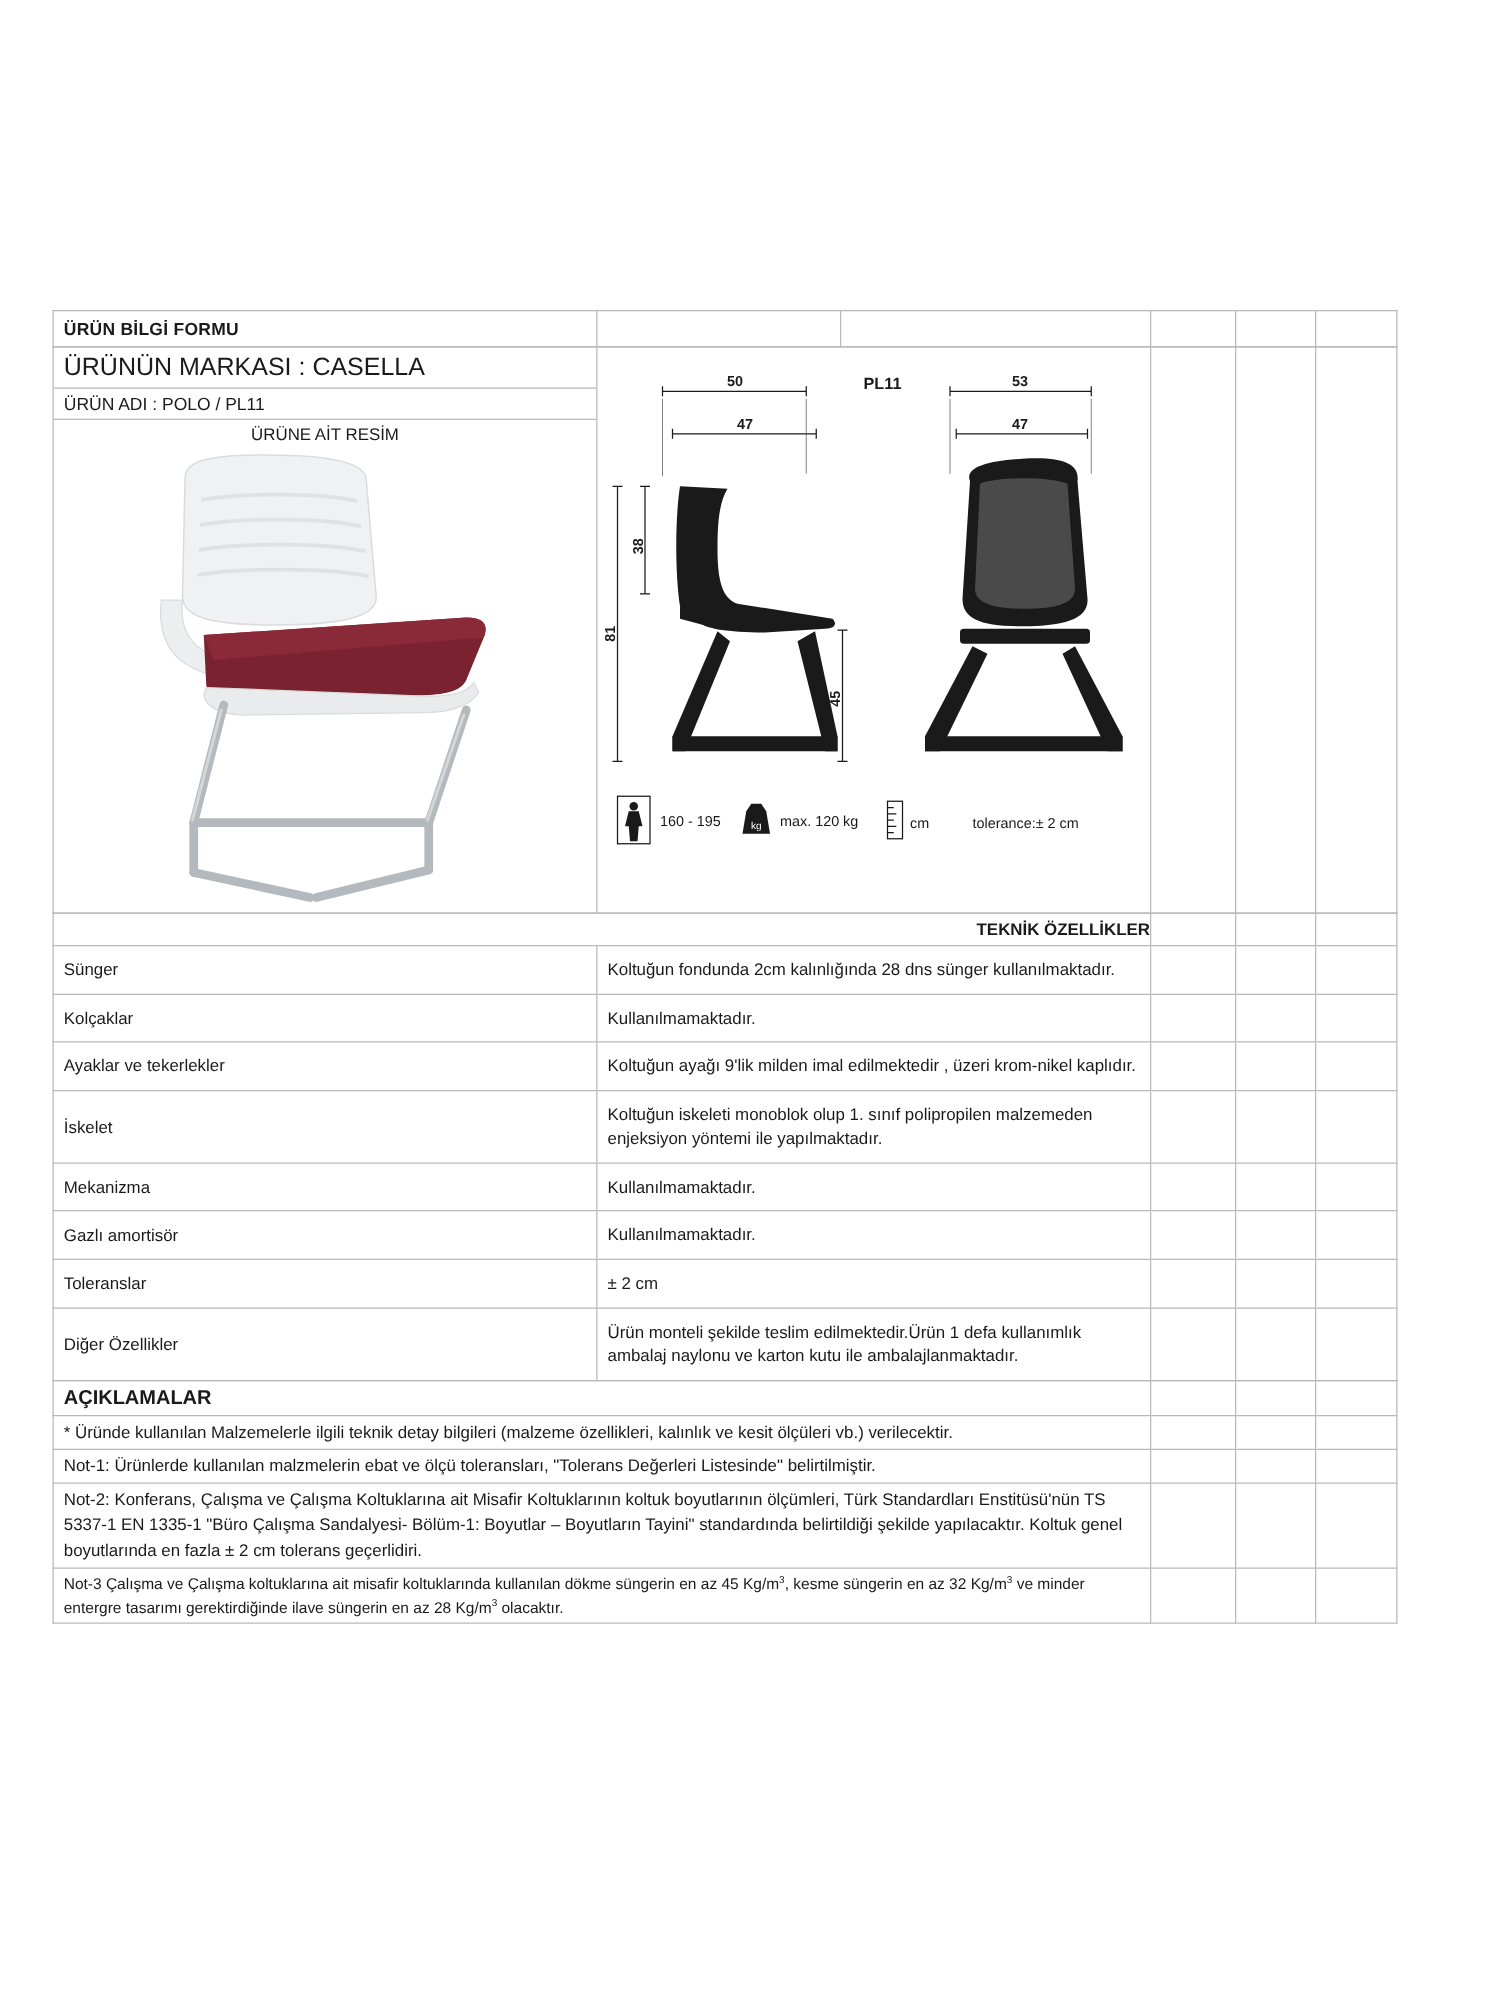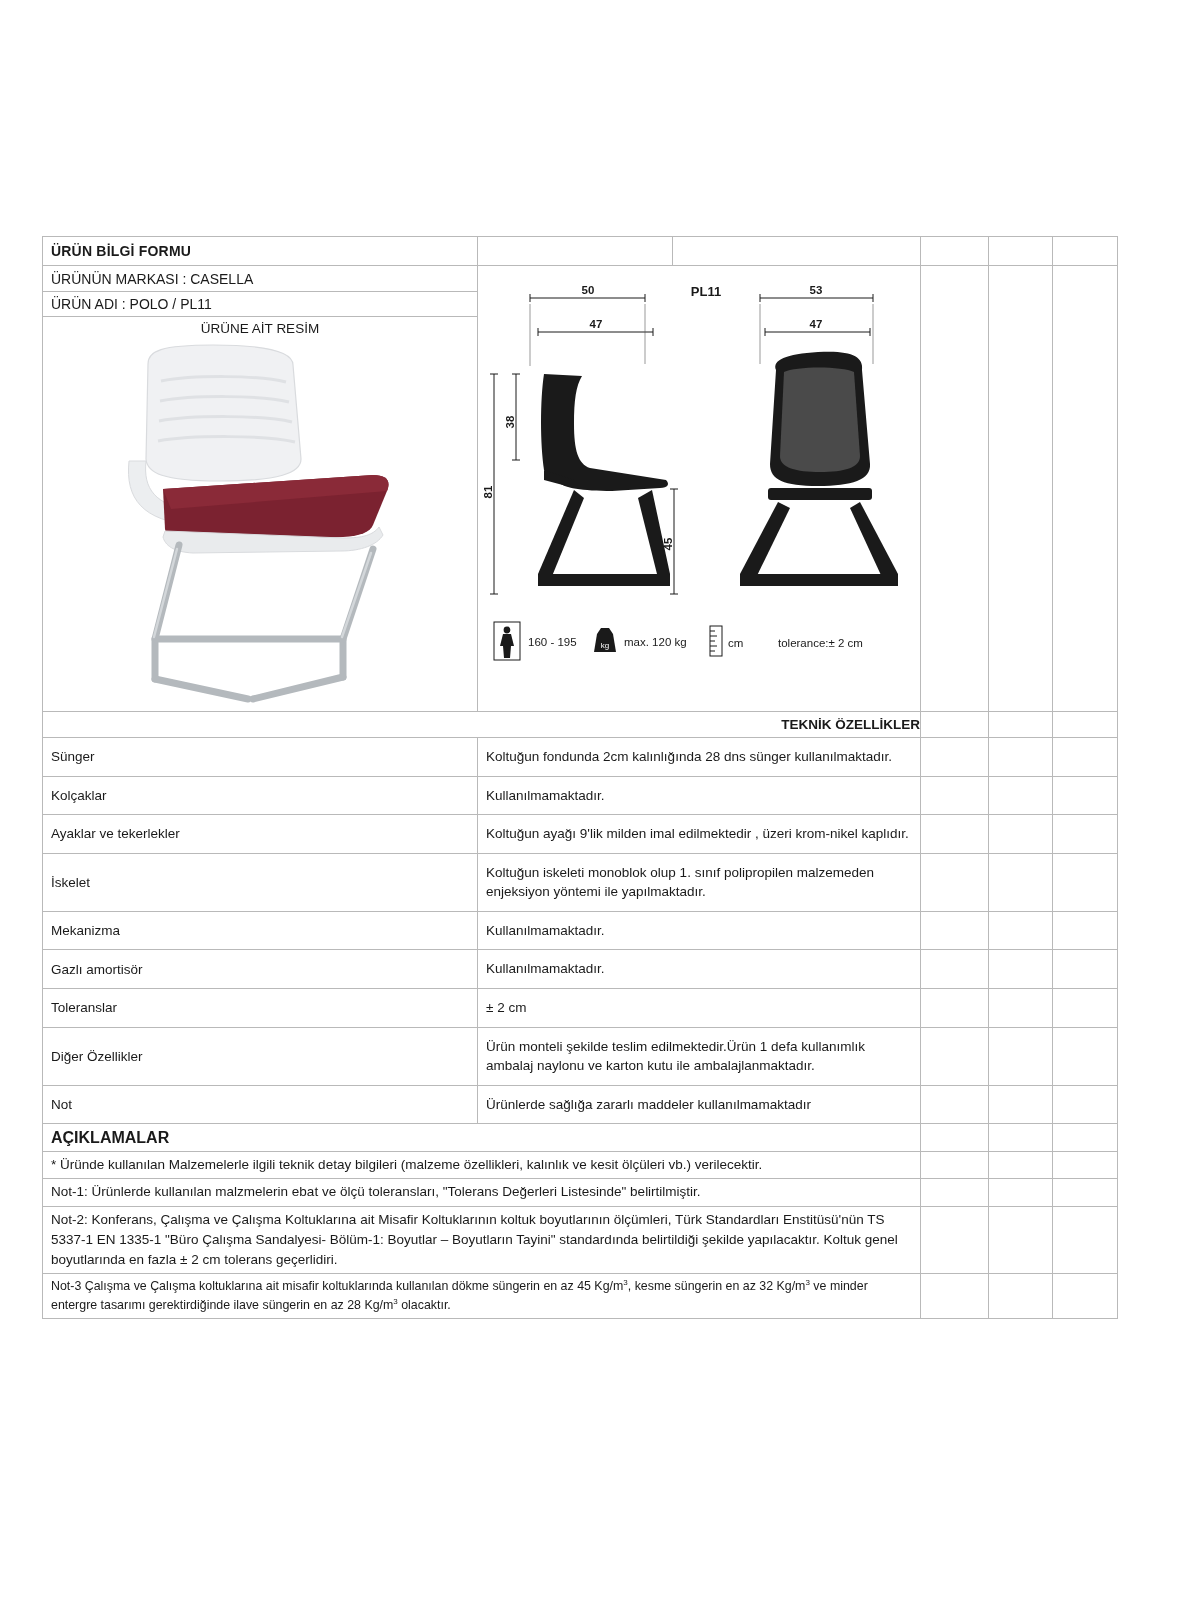--- a/index.html
+++ b/index.html
@@ -11,21 +11,21 @@
     width: 1200px;
     height: 1600px;
     font-family: "Liberation Sans", sans-serif;
     color: #1a1a1a;
     position: relative;
     overflow: hidden;
   }
   .sheet {
     position: absolute;
     left: 42px;
-    top: 236px;
+    top: 248px;
     width: 1075px;
   }
 
   
   table {
     border-collapse: collapse;
     table-layout: fixed;
     width: 100%;
   }
   td {
@@ -38,21 +38,21 @@
   
   .title-cell {
     font-weight: bold;
     font-size: 14px;
     padding: 6px 0 6px 8px;
     letter-spacing: .2px;
   }
 
   .brand-cell {
     padding: 5px 0 4px 8px;
-    font-size: 14px;
+    font-size: 20px;
     border-bottom: 1px solid #b9b9b9;
   }
   .name-cell {
     padding: 4px 0 4px 8px;
     font-size: 14px;
     border-bottom: 1px solid #b9b9b9;
   }
   .resim-cell {
     text-align: center;
     font-size: 13.5px;
@@ -349,27 +349,20 @@
       <td></td>
       <td></td>
     </tr>
     <tr>
       <td class="spec-label">Diğer Özellikler</td>
       <td class="spec-value">Ürün monteli şekilde teslim edilmektedir.Ürün 1 defa kullanımlık ambalaj naylonu ve karton kutu ile ambalajlanmaktadır.</td>
       <td></td>
       <td></td>
       <td></td>
     </tr>
-    <tr>
-      <td class="spec-label">Not</td>
-      <td class="spec-value">Ürünlerde sağlığa zararlı maddeler kullanılmamaktadır</td>
-      <td></td>
-      <td></td>
-      <td></td>
-    </tr>
   </tbody>
     </table>
 
   <table style="margin-top:-1px">
     <colgroup>
       <col style="width:878px">
       <col style="width:68px">
       <col style="width:64px">
       <col style="width:65px">
     </colgroup>

